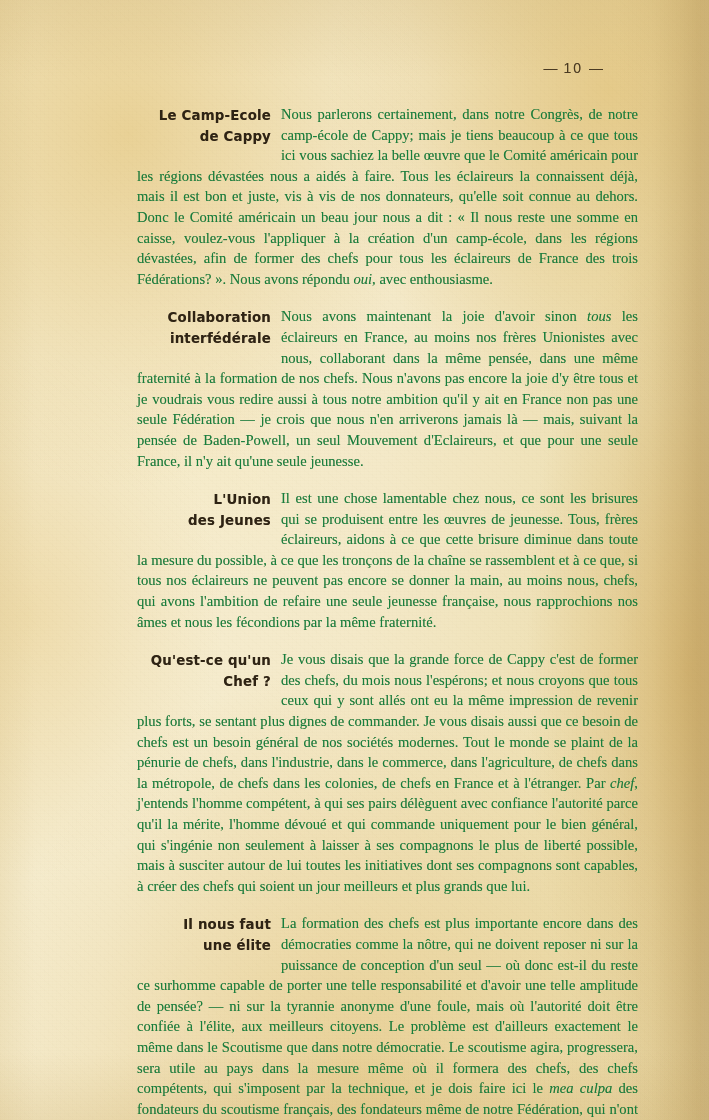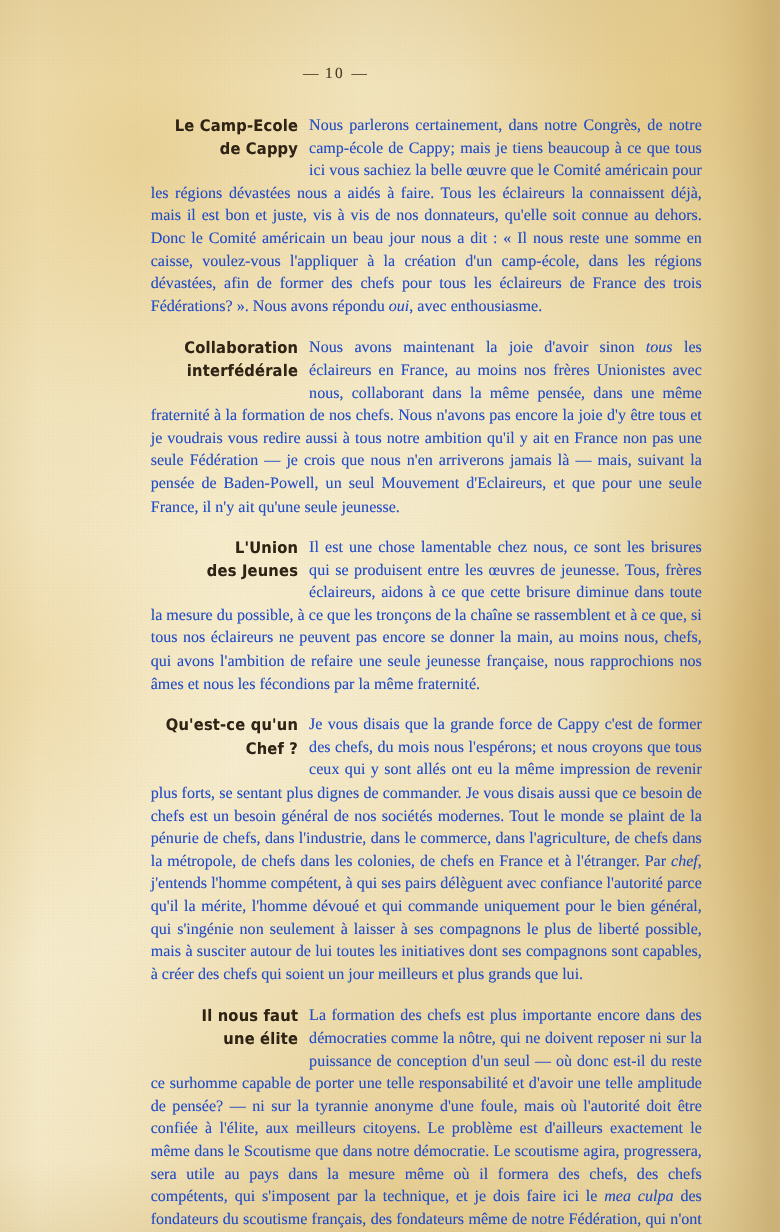--- a/index.html
+++ b/index.html
@@ -71,22 +71,22 @@
     position: absolute;
     inset: 0;
     z-index: 5;
   }
 
   .folio {
     position: absolute;
     top: 60px;
     left: 0;
     width: 609px;
-    text-align: center;
-    font-family: Liberation Serif, serif;
+    text-align: right;
+    font-family: Liberation Sans, sans-serif;
     font-size: 14px;
     letter-spacing: 2px;
     color: #4a3a22;
   }
   .folio .dash { letter-spacing: 0; padding: 0 6px; }
 
   .body-block {
     position: absolute;
     left: 104px;
     width: 534px;
@@ -111,21 +111,21 @@
     transform-origin: right top;
   }
   .sec-head .hl { display: block; white-space: nowrap; }
 
   .sec-body {
     font-family: "Liberation Serif", serif;
     font-size: 14.6px;
     line-height: 20.6px;
     text-align: justify;
     text-justify: inter-word;
-    color: #1d4ed8;
+    color: #15803d;
     hyphens: manual;
   }
   .sec-body::after { content: ""; display: block; clear: both; }
 
   .sec-body i { font-style: italic; }
 
   
   #content { text-shadow: 0 0 0.4px rgba(70,52,26,0.35); }
 </style>
 </head>

